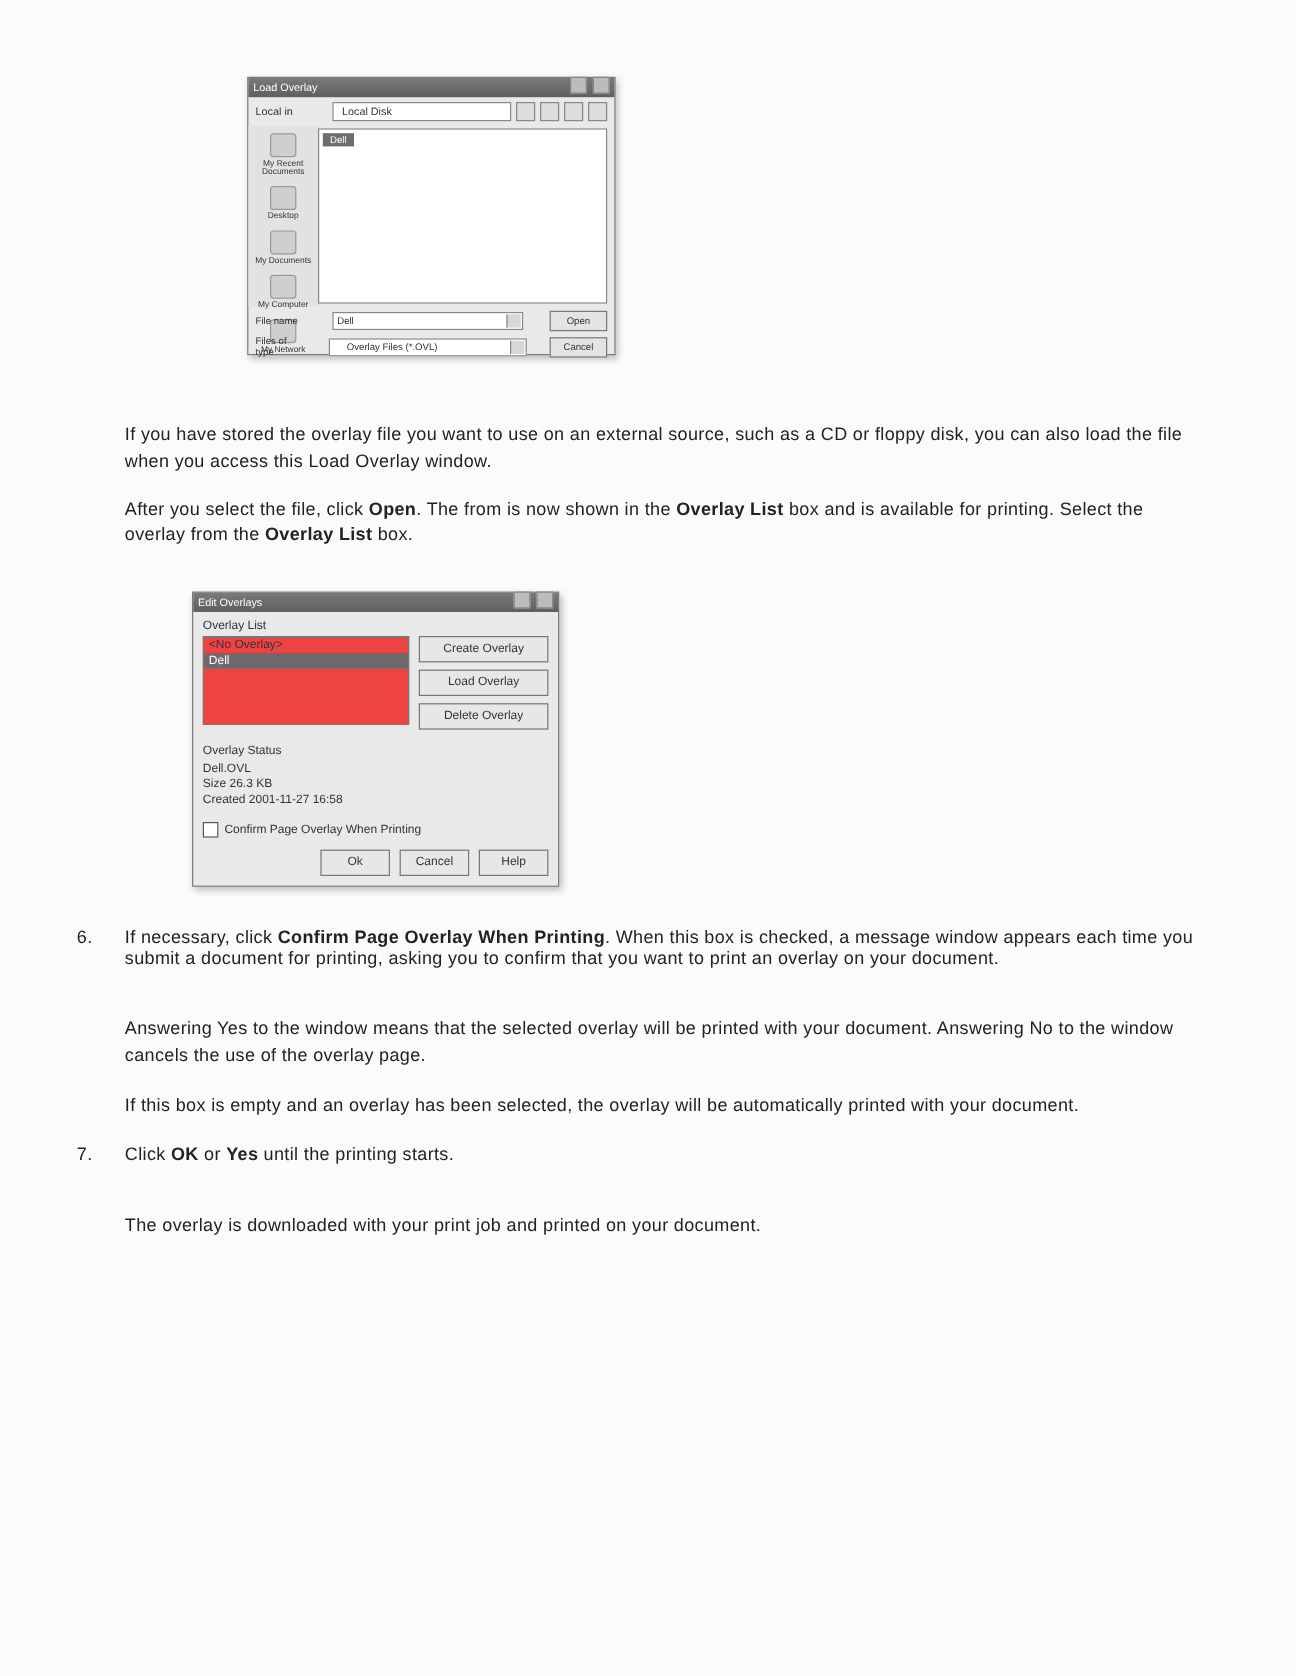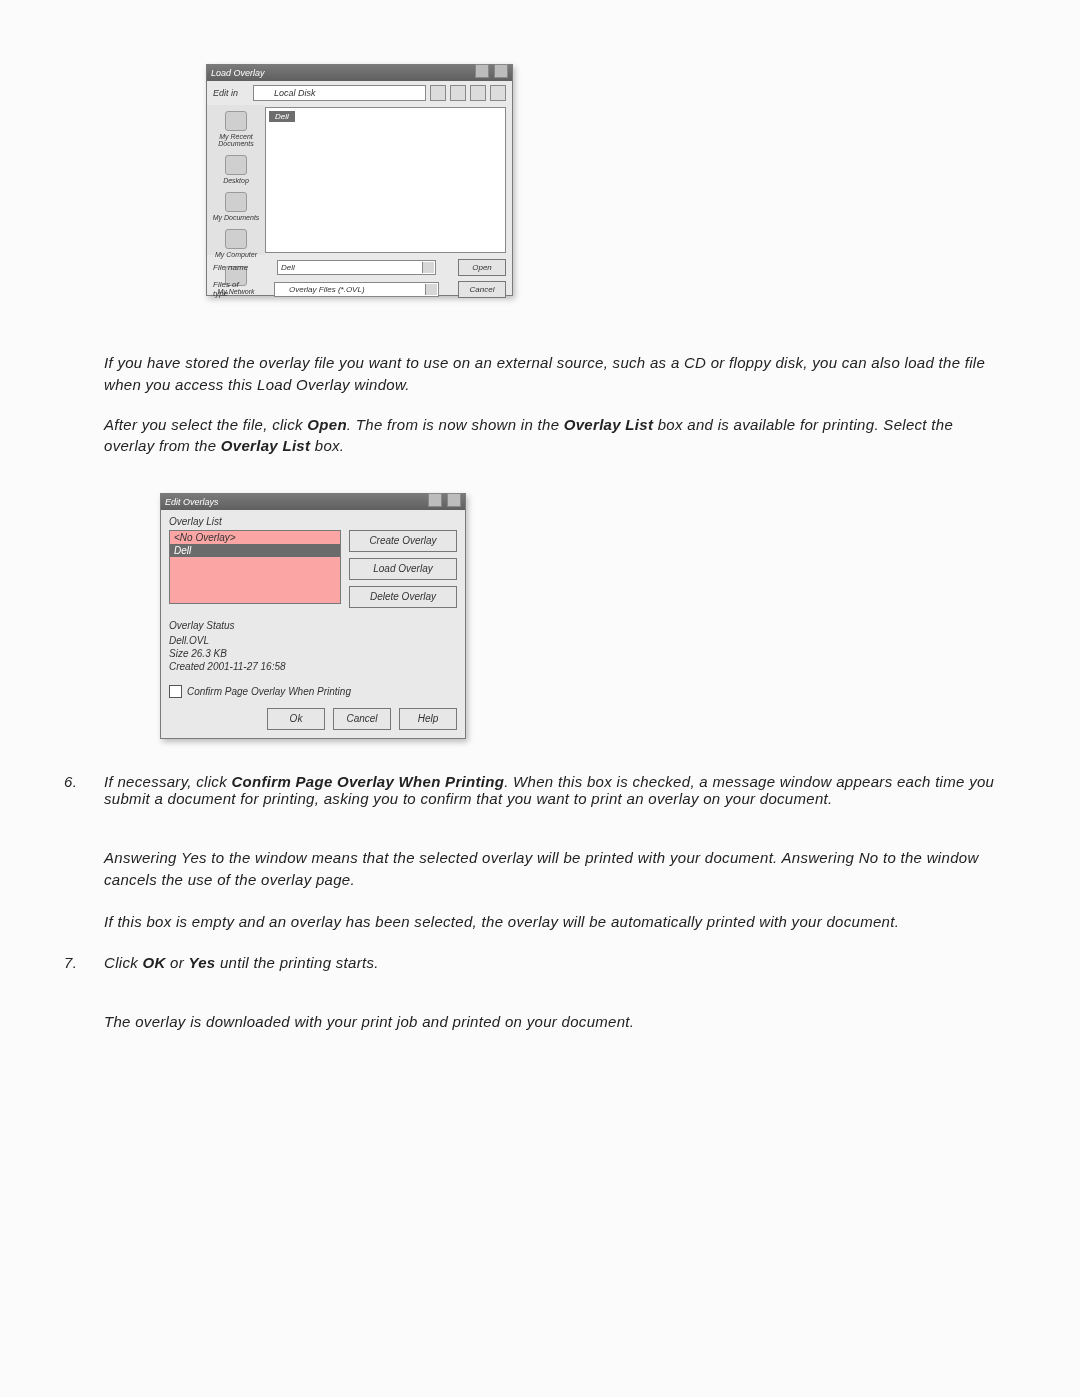--- a/index.html
+++ b/index.html
@@ -1,39 +1,39 @@
 <!DOCTYPE html>
 <html><head>
 <meta charset="utf-8">
 <style>
   html,body{margin:0;padding:0;background:#fbfbfb;}
   body{width:1080px;height:1397px;position:relative;
        font-family:Verdana,Geneva,sans-serif;color:#222;}
-  .page{padding:64px 56px 40px 56px;font-style:italic;}
+  .page{padding:64px 56px 40px 56px;}
   .indent-block{margin-left:48px;margin-right:24px;font-size:15px;letter-spacing:.3px;}
   p{margin:0 0 18px 0;line-height:1.45;}
   ol.steps{list-style:none;padding:0;margin:0 0 0 0;font-size:15px;letter-spacing:.3px;}
   ol.steps>li{margin-bottom:22px;padding-left:48px;position:relative;}
   ol.steps>li .num{position:absolute;left:8px;top:0;}
   ol.steps .sub{margin-top:20px;}
   h2.section{color:#2a3fa8;font-weight:400;font-size:28px;letter-spacing:2px;margin:40px 0 0 0;}
 
   
   .dlg{position:relative;background:#e9e9e9;border:1px solid #7b7b7b;
        box-shadow:2px 3px 6px rgba(0,0,0,.25);font-size:9px;color:#333;
        font-family:"Tahoma",sans-serif;}
   .dlg .titlebar{height:16px;background:linear-gradient(#7a7a7a,#5f5f5f);
                  color:#fff;font-size:9px;line-height:16px;padding:0 4px;
                  display:flex;justify-content:space-between;align-items:center;}
   .dlg .titlebar .tb-icons span{display:inline-block;width:12px;height:12px;
       background:#bcbcbc;margin-left:2px;border:1px solid #888;}
   .dlg1{width:305px;height:230px;margin-left:150px;}
   .dlg1 .row-top{display:flex;align-items:center;gap:4px;padding:4px 6px;}
   .dlg1 .row-top .combo{flex:1;height:14px;background:#fff;border:1px solid #888;
-        padding:0 20px;line-height:14px;}
+        padding:0 7px;line-height:14px;margin-left:24px;}
   .dlg1 .row-top .ico{width:14px;height:14px;border:1px solid #888;background:#dcdcdc;}
   .dlg1 .body{display:flex;height:150px;}
   .dlg1 .sidebar{width:58px;background:#e2e2e2;display:flex;flex-direction:column;
         align-items:center;gap:8px;padding-top:6px;}
   .dlg1 .sidebar .sitem{display:flex;flex-direction:column;align-items:center;gap:2px;}
   .dlg1 .sidebar .sicon{width:20px;height:18px;background:#cfcfcf;border:1px solid #9a9a9a;border-radius:3px;}
   .dlg1 .sidebar .slabel{font-size:7px;text-align:center;line-height:1;}
   .dlg1 .filepane{flex:1;background:#fff;border:1px solid #888;margin:2px 6px 2px 0;
         padding:3px;}
   .dlg1 .filepane .file{display:inline-block;background:#6d6d6d;color:#fff;
@@ -53,21 +53,21 @@
   .dlg1 .bottom2 .field{flex:1;height:13px;background:#fff;border:1px solid #888;
         font-size:8px;padding:0 14px;line-height:13px;position:relative;}
   .dlg1 .bottom2 .field:after{content:"";position:absolute;right:1px;top:1px;width:11px;height:11px;
         background:#d7d7d7;border-left:1px solid #888;}
 
   
   .dlg2{width:304px;margin-left:104px;}
   .dlg2 .content{padding:6px 8px 8px 8px;}
   .dlg2 .grp-label{font-size:10px;margin-bottom:3px;}
   .dlg2 .row1{display:flex;gap:8px;}
-  .dlg2 .listbox{width:170px;height:72px;background:#fca5a5;border:1px solid #777;
+  .dlg2 .listbox{width:170px;height:72px;background:#ef4444;border:1px solid #777;
         font-size:10px;}
   .dlg2 .listbox .item{padding:1px 4px;}
   .dlg2 .listbox .item.sel{background:#6b6b6b;color:#fff;}
   .dlg2 .btncol{display:flex;flex-direction:column;gap:6px;flex:1;}
   .dlg2 .btncol .dbtn{height:20px;border:1px solid #777;background:#e7e7e7;
         font-size:10px;text-align:center;line-height:20px;}
   .dlg2 .status{margin-top:12px;}
   .dlg2 .status .line{font-size:10px;line-height:1.3;}
   .dlg2 .chkrow{margin-top:12px;display:flex;align-items:center;gap:5px;font-size:10px;}
   .dlg2 .chkrow .chk{width:11px;height:11px;border:1px solid #555;background:#fff;}
@@ -82,21 +82,21 @@
 
   <div class="dlg dlg1">
     <div class="titlebar">
       <span>Load Overlay</span>
       <span class="tb-icons">
         <span></span>
         <span></span>
       </span>
     </div>
     <div class="row-top">
-      <span style="width:36px;">Edit in</span>
+      <span style="width:36px;">Local in</span>
       <div class="combo">Local Disk</div>
       <div class="ico"></div>
       <div class="ico"></div>
       <div class="ico"></div>
       <div class="ico"></div>
     </div>
     <div class="body">
       <div class="sidebar">
         <div class="sitem">
             <div class="sicon"></div>

